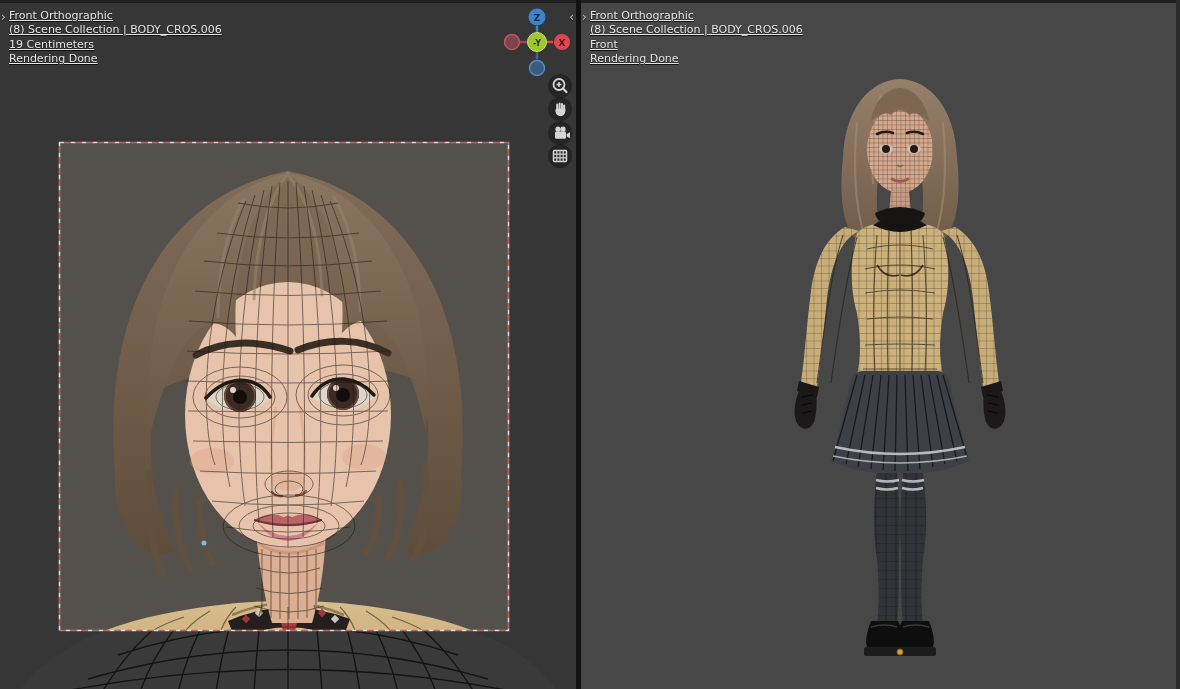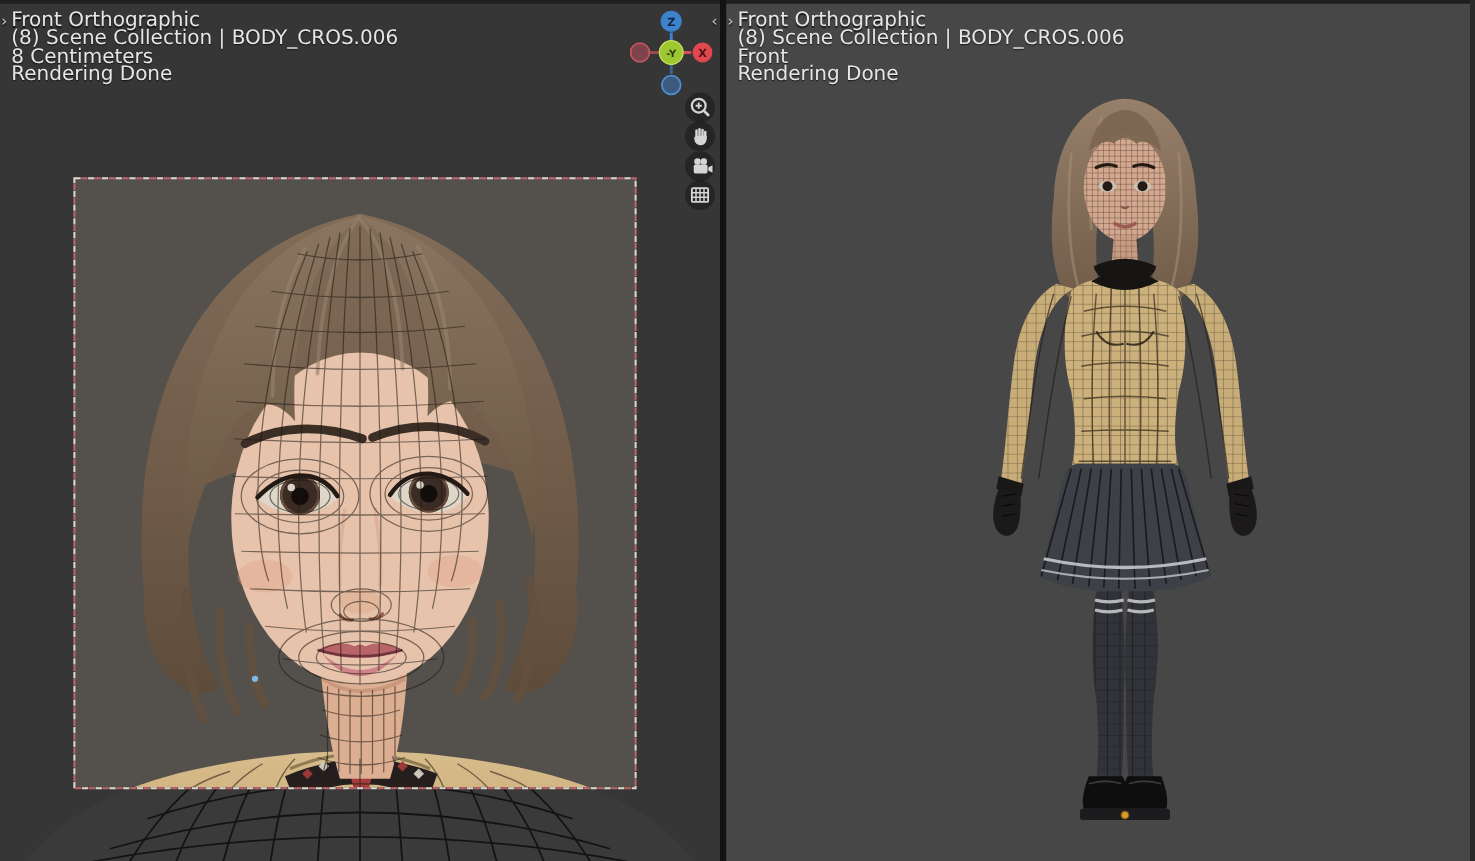--- a/index.html
+++ b/index.html
@@ -3,22 +3,22 @@
 <meta charset="utf-8">
 <style>
   html,body{margin:0;padding:0;background:#111;}
   .screen{position:relative;width:1180px;height:689px;background:#1f1f1f;overflow:hidden;
           font-family:"DejaVu Sans","Liberation Sans",sans-serif;}
   .viewport{position:absolute;top:3px;bottom:0;overflow:hidden;}
   .vp-left{left:0;width:577px;background:#363636;}
   .vp-right{left:581px;width:595px;background:#474747;}
   .divider{position:absolute;left:576px;top:0;width:5px;bottom:0;background:#121212;}
   .right-edge{position:absolute;right:0;top:0;width:4px;bottom:0;background:#2a2a2a;}
-  .vp-header{position:absolute;top:6px;left:9px;font-size:16px;line-height:14.4px;
-             color:#e6e6e6;text-shadow:0 1px 1px rgba(0,0,0,.7);pointer-events:none;white-space:nowrap;}
+  .vp-header{position:absolute;top:6px;left:9px;font-size:11px;line-height:14.4px;
+             color:#e6e6e6;text-shadow:0 1px 1px rgba(0,0,0,.7);pointer-events:none;white-space:nowrap;text-decoration:underline;}
   .edge-arrow{position:absolute;left:1px;top:8px;color:#c4c4c4;font-size:12px;line-height:12px;
               text-shadow:0 1px 1px rgba(0,0,0,.6);cursor:pointer;}
   .edge-arrow.rightside{left:auto;right:3px;}
   .art{position:absolute;left:0;top:0;}
   .gizmo{position:absolute;left:504px;top:4px;width:66px;height:72px;}
   .vp-btn{position:absolute;left:548px;width:24px;height:24px;border-radius:50%;
           background:rgba(18,18,18,.45);display:flex;align-items:center;justify-content:center;cursor:pointer;}
   .vp-btn svg{display:block;}
 </style>
 </head>
@@ -189,21 +189,21 @@
         <rect x="59.5" y="139.5" width="449" height="488" stroke="#c36468" stroke-width="1.6" stroke-dasharray="5 6" stroke-dashoffset="5.5"></rect>
       </g>
     </svg>
 
     <div class="edge-arrow">›</div>
     <div class="edge-arrow rightside">‹</div>
 
     <div class="vp-header">
       <div>Front Orthographic</div>
       <div>(8) Scene Collection | BODY_CROS.006</div>
-      <div>8 Centimeters</div>
+      <div>19 Centimeters</div>
       <div>Rendering Done</div>
     </div>
 
     <svg class="gizmo" viewBox="0 0 66 72">
       <line x1="33" y1="19" x2="33" y2="26" stroke="#3d82cc" stroke-width="2.4"></line>
       <line x1="33" y1="44" x2="33" y2="52" stroke="#41638c" stroke-width="2.4"></line>
       <line x1="42" y1="35" x2="49" y2="35" stroke="#e0484f" stroke-width="2.4"></line>
       <line x1="16" y1="35" x2="24" y2="35" stroke="#9c4a52" stroke-width="2.4"></line>
       <g>
         <circle cx="33" cy="10" r="8.5" fill="#3d82cc"></circle>

